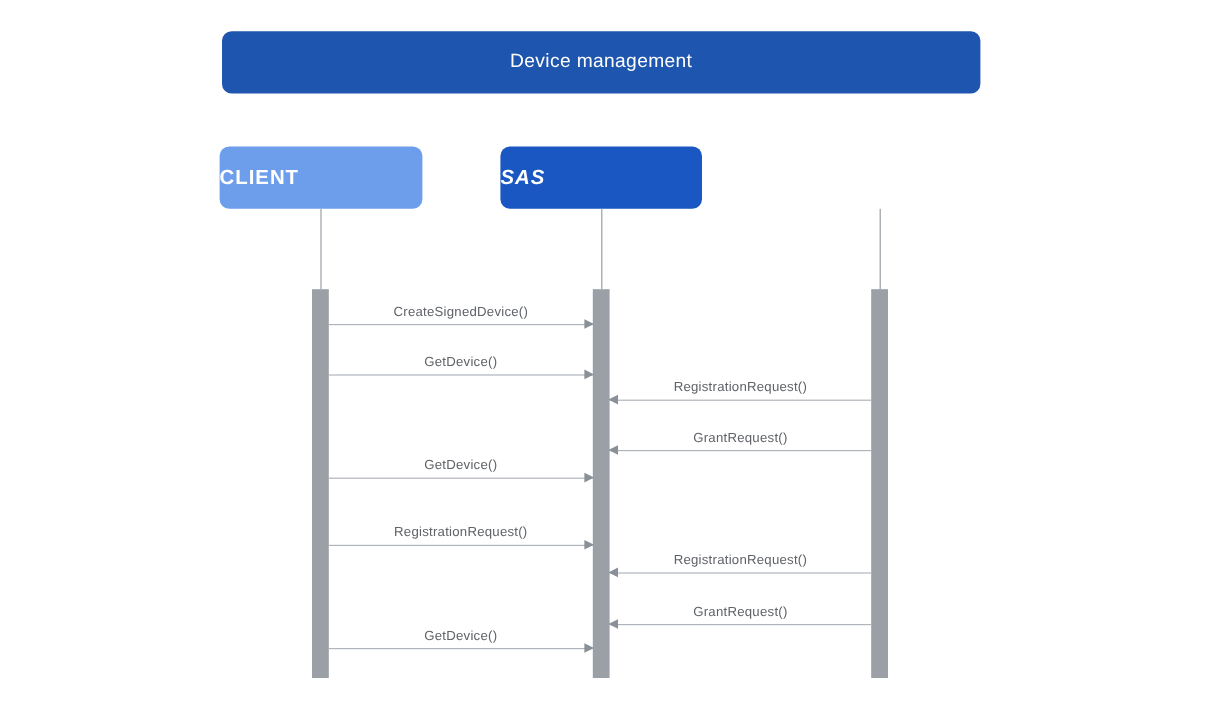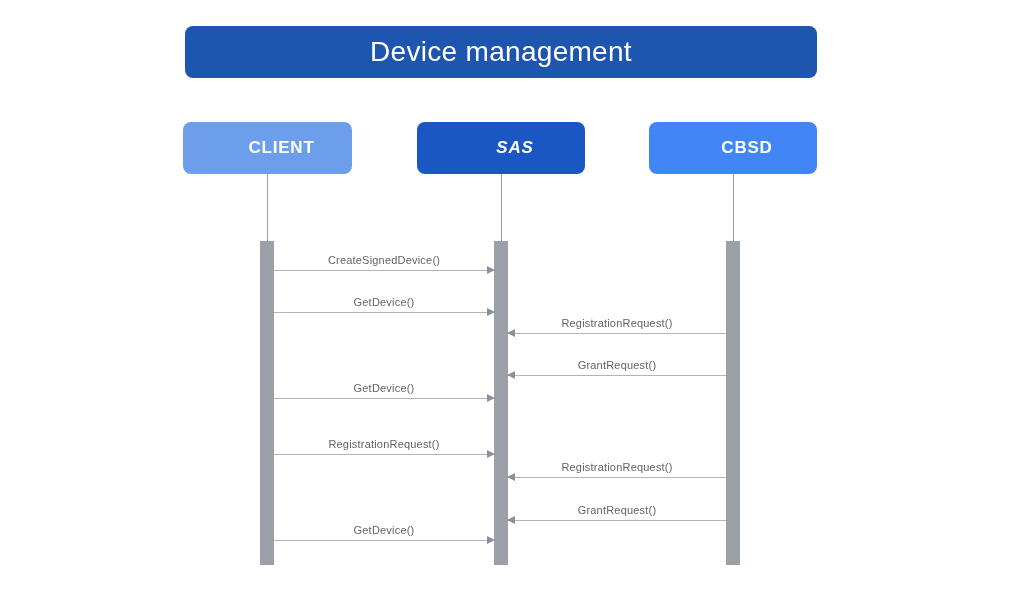--- a/index.html
+++ b/index.html
@@ -7,27 +7,27 @@
     --lifeline:#9aa0a6; --arrow-line:#b0b5bb; --arrow-head:#8a9097; --label-text:#5f6368;
   }
   *{margin:0;padding:0;box-sizing:border-box;}
   body{background:#fff;font-family:"Liberation Sans", sans-serif;}
   .canvas{position:relative;width:1024px;height:600px;background:#ffffff;overflow:hidden;}
 
   .title-bar{
     position:absolute;left:185px;top:26px;width:632px;height:52px;
     background:var(--title-bg);border-radius:8px;
     display:flex;align-items:center;justify-content:center;
-    color:#ffffff;font-size:28px;font-weight:500;letter-spacing:.3px;
+    color:#ffffff;font-size:16px;font-weight:500;letter-spacing:.3px;
   }
 
   .actor{
     position:absolute;top:122px;height:52px;border-radius:8px;
-    display:flex;align-items:center;justify-content:center;
-    color:#ffffff;font-size:17px;font-weight:700;letter-spacing:.8px;padding-left:28px;
+    display:flex;align-items:center;justify-content:flex-start;
+    color:#ffffff;font-size:17px;font-weight:700;letter-spacing:.8px;
   }
   .actor.client{left:183px;width:169px;background:var(--client-bg);}
   .actor.sas{left:417px;width:168px;background:var(--sas-bg);font-style:italic;}
   .actor.cbsd{left:649px;width:168px;background:var(--cbsd-bg);}
 
   .lifeline{position:absolute;top:174px;height:67px;width:1px;background:var(--lifeline);}
   .lifeline.client{left:267px;}
   .lifeline.sas{left:501px;}
   .lifeline.cbsd{left:733px;}
 
@@ -51,23 +51,20 @@
 
 <div class="canvas">
 
   <div class="title-bar">Device management</div>
 
   <div class="actor client">
     <span>CLIENT</span>
   </div>
   <div class="actor sas">
     <span>SAS</span>
-  </div>
-  <div class="actor cbsd">
-    <span>CBSD</span>
   </div>
 
   <div class="lifeline client"></div>
   <div class="lifeline sas"></div>
   <div class="lifeline cbsd"></div>
 
   <div class="activation client"></div>
   <div class="activation sas"></div>
   <div class="activation cbsd"></div>
 

